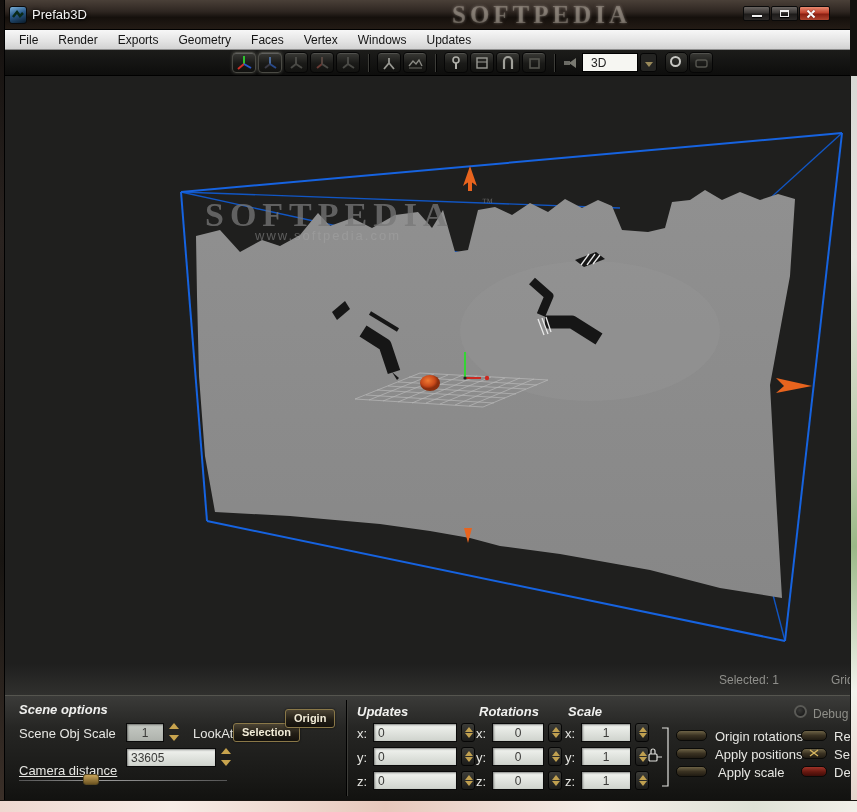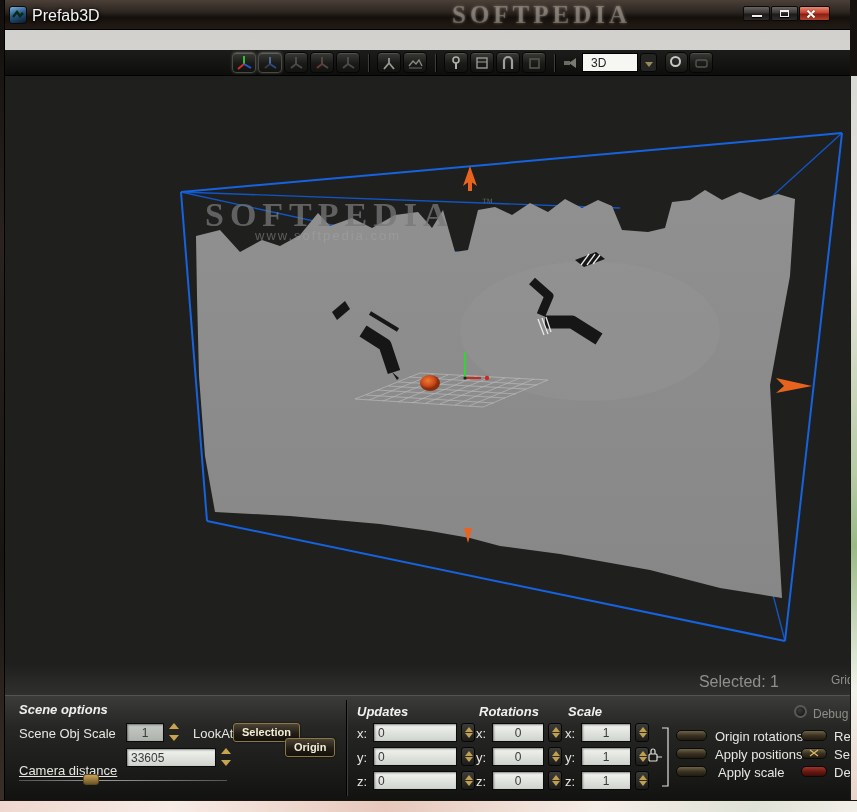--- a/index.html
+++ b/index.html
@@ -20,21 +20,21 @@
     background:linear-gradient(90deg,#efd8d0,#f7ece6 20%,#e8c8bc 45%,#f5eee8 70%,#dfe2d6 88%,#f2efe8);
     border-top:1px solid #1a1612; }
 
   
   .titlebar { position:absolute; left:0; top:0; width:857px; height:30px;
     background:linear-gradient(180deg,#4a4038 0%,#2e2621 40%,#15100c 60%,#231b15 100%);
     border-bottom:1px solid #000; overflow:hidden; }
   .titlebar .app-icon { position:absolute; left:9px; top:6px; width:18px; height:18px; border-radius:3px;
     background:linear-gradient(160deg,#7ab0d8 0%,#2a5a8a 45%,#0a1a28 100%); border:1px solid #0a0a0a; }
   .titlebar .app-icon svg { position:absolute; left:1px; top:1px; }
-  .titlebar .title-text { position:absolute; left:32px; top:7px; font-size:16px; color:#f4f4f4;
+  .titlebar .title-text { position:absolute; left:32px; top:7px; font-size:13px; color:#f4f4f4;
     text-shadow:0 1px 2px #000, 0 0 4px #000; }
   .titlebar .tb-watermark { position:absolute; left:452px; top:1px; font-family:"Liberation Serif", serif;
     font-size:25px; font-weight:bold; letter-spacing:4px; color:rgba(205,195,185,0.34);
     text-shadow:0 0 3px rgba(180,170,160,0.5); filter:blur(0.6px); }
   .win-btn { position:absolute; top:6px; height:15px; border:1px solid #0a0a0a; border-radius:2px;
     background:linear-gradient(180deg,#6a6562 0%,#3a3735 45%,#1d1b1a 55%,#2e2b29 100%); }
   .win-btn.min { left:743px; width:27px; }
   .win-btn.max { left:771px; width:27px; }
   .win-btn.close { left:799px; width:31px;
     background:linear-gradient(180deg,#e88a70 0%,#c0422e 45%,#8a1f12 55%,#b0442e 100%); }
@@ -70,21 +70,21 @@
     background:linear-gradient(180deg,#343430,#141412); position:relative; }
   .ring-btn .ring { position:absolute; left:4px; top:3px; width:11px; height:11px; border:2px solid #c8c8c4; border-radius:50%; }
   .spk { width:14px; height:12px; position:relative; margin:0 4px 0 2px; }
   .spk .s1 { position:absolute; left:0; top:4px; width:6px; height:4px; background:#6a6a64; }
   .spk .s2 { position:absolute; left:5px; top:1px; width:0; height:0; border-top:5px solid transparent; border-bottom:5px solid transparent; border-right:7px solid #7a7a72; }
 
   
   .viewport { position:absolute; left:5px; top:76px; width:845px; height:588px; background:#1f1f1e; }
   .statusbar { position:absolute; left:5px; top:664px; width:845px; height:31px;
     background:linear-gradient(180deg,#1f1f1e,#30302e); overflow:hidden; }
-  .statusbar .sel { position:absolute; left:650px; top:9px; width:124px; text-align:right; font-size:16px; color:#8f8f8b; }
+  .statusbar .sel { position:absolute; left:650px; top:9px; width:124px; text-align:right; font-size:12px; color:#8f8f8b; }
   .statusbar .grid { position:absolute; left:826px; top:9px; font-size:12px; color:#8f8f8b; white-space:nowrap; }
 
   
   .panel { position:absolute; left:5px; top:695px; width:845px; height:105px;
     background:linear-gradient(180deg,#3b3b39 0%,#262624 30%,#1a1a18 75%,#121210 100%);
     border-top:1px solid #55554f; overflow:hidden; color:#e8e8e6; font-size:13px; }
   .ptitle { position:absolute; font-style:italic; font-weight:bold; font-size:13px; color:#f0f0ee; }
   .plabel { position:absolute; font-size:13px; color:#e6e6e2; }
   .pinput { position:absolute; height:19px; border:1px solid #0a0a0a;
     background:linear-gradient(180deg,#f2f4f0,#cfd3cd); color:#3a3a38; font-size:12px;
@@ -132,20 +132,30 @@
       </div>
     <div class="win-btn max">
         <span class="box"></span>
       </div>
     <div class="win-btn close">
         <span class="x1"></span>
         <span class="x2"></span>
       </div>
   </div>
 
+  <div class="menubar" style="padding-left:4px;">
+    <span class="menu-item">File</span>
+    <span class="menu-item">Render</span>
+    <span class="menu-item">Exports</span>
+    <span class="menu-item">Geometry</span>
+    <span class="menu-item">Faces</span>
+    <span class="menu-item">Vertex</span>
+    <span class="menu-item">Windows</span>
+    <span class="menu-item">Updates</span>
+  </div>
 
   <div class="toolbar">
     <div class="tbtn active" style="margin-left:227px;">
       <svg width="17" height="16">
         <line x1="8" y1="9" x2="8" y2="1" stroke="#2ec22e" stroke-width="2"></line>
         <line x1="8" y1="9" x2="2" y2="14" stroke="#d03028" stroke-width="2"></line>
         <line x1="8" y1="9" x2="15" y2="13" stroke="#2858d0" stroke-width="2"></line>
       </svg>
     </div>
     <div class="tbtn active">
@@ -333,21 +343,21 @@
 
     <span class="ptitle" style="left:14px; top:6px;">Scene options</span>
     <span class="plabel" style="left:14px; top:30px;text-align:center;">Scene Obj Scale</span>
     <input class="pinput center" style="left: 121px; top: 27px; width: 38px; background: linear-gradient(rgb(198, 202, 196), rgb(174, 178, 172));" value="1">
     <div class="spin-free" style="left:163px; top:26px;">
         <span class="up"></span>
         <span class="dn"></span>
       </div>
     <span class="plabel" style="left:188px; top:30px;">LookAt</span>
     <div class="gold-btn" style="left:228px; top:27px;">Selection</div>
-    <div class="gold-btn" style="left:280px; top:42px;padding-left:8px;">Origin</div>
+    <div class="gold-btn" style="left:280px; top:13px;padding-left:8px;">Origin</div>
     <span class="plabel" style="left:14px; top:67px;text-decoration:underline;">Camera distance</span>
     <input class="pinput" style="left: 121px; top: 52px; width: 90px;" value="33605">
     <div class="spin-free" style="left:215px; top:51px;">
         <span class="up"></span>
         <span class="dn"></span>
       </div>
     <div class="slider-track"></div>
     <div class="slider-handle"></div>
 
     <div class="divider" style="left:341px; top:4px; height:96px;"></div>

